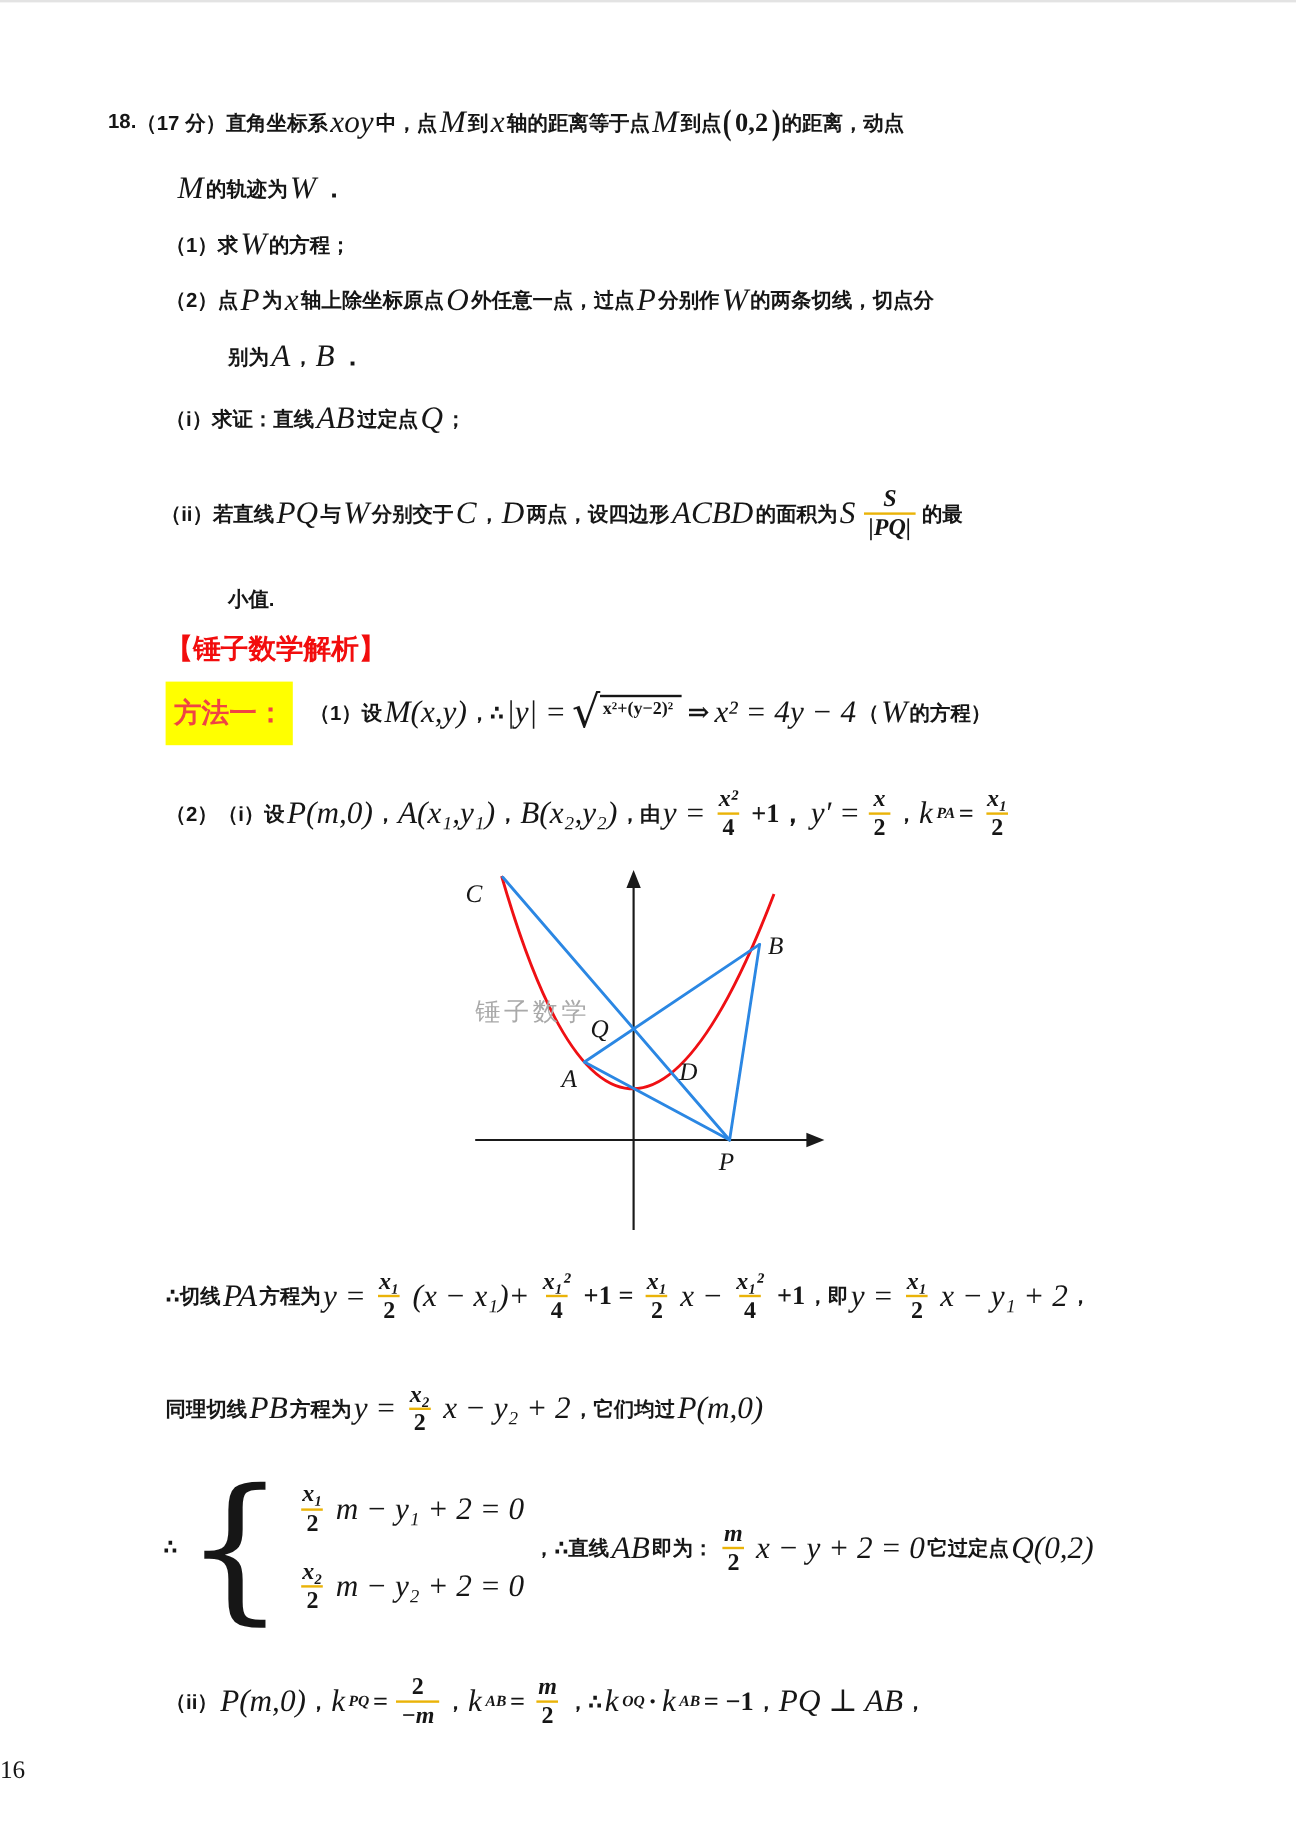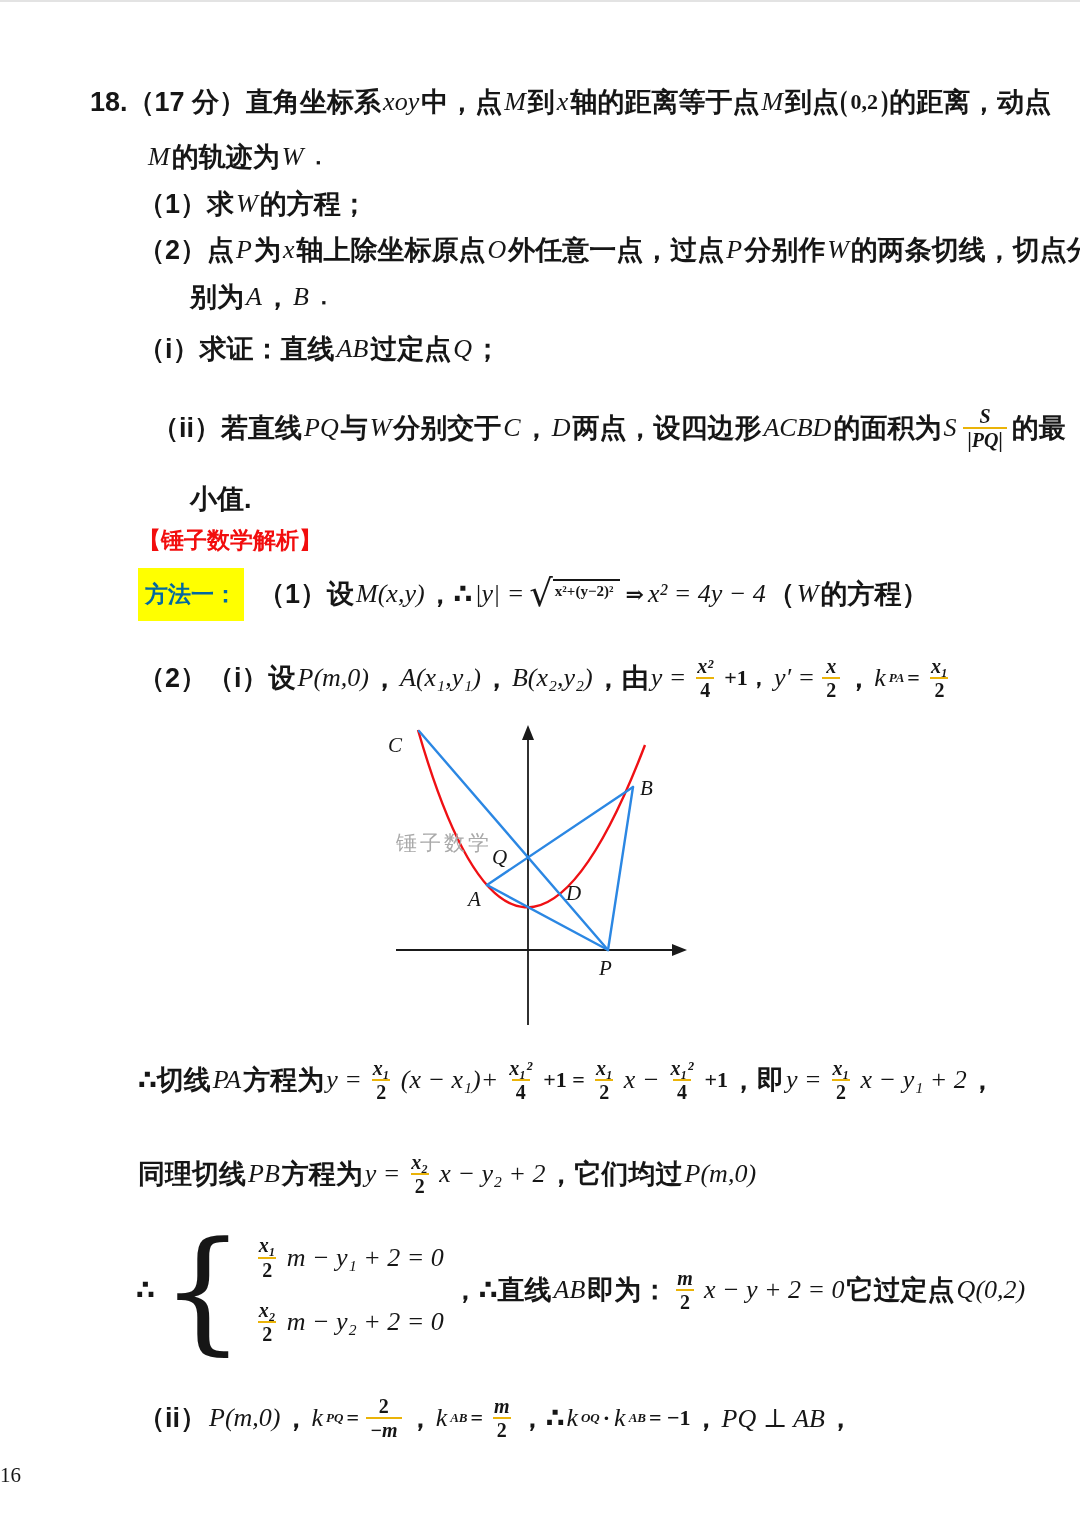--- a/index.html
+++ b/index.html
@@ -1,20 +1,20 @@
 <!DOCTYPE html>
 <html><head>
 <meta charset="utf-8">
 <style>
   html,body{margin:0;padding:0;background:#ffffff;}
   .page{position:relative;width:1080px;height:1527px;background:#fff;color:#161616;overflow:hidden;
         border-top:2px solid #e3e3e3;border-right:2px solid #dedede;}
   .row{position:absolute;display:flex;align-items:center;white-space:nowrap;}
   
-  .cn{font-family:"Liberation Sans","DejaVu Sans",sans-serif;font-weight:700;font-size:27px;}
+  .cn{font-family:"Liberation Sans","DejaVu Sans",sans-serif;font-weight:700;font-size:17px;}
   .mi{font-family:"Liberation Serif","DejaVu Serif",serif;font-weight:400;font-style:italic;font-size:26px;margin:0 2px;}
   .mn{font-family:"Liberation Serif","DejaVu Serif",serif;font-weight:700;font-size:22px;margin:0 2px;}
   sub.msub{font-family:"Liberation Serif","DejaVu Serif",serif;font-weight:700;font-style:italic;font-size:13px;margin:0 1px 0 1px;}
   .bigp{font-family:"Liberation Serif","DejaVu Serif",serif;font-weight:700;font-size:22px;display:inline-block;transform:scaleY(1.35);margin:0 1px;}
   
   .frac{display:inline-flex;flex-direction:column;align-items:center;line-height:1.12;margin:0 5px;font-size:20px;}
   .frac .num,.frac .den{font-family:"Liberation Serif","DejaVu Serif",serif;font-weight:700;font-style:italic;padding:0 4px;text-align:center;}
   .frac .den{border-top:2px solid #eab308;font-style:normal;}
   .frac.iden .den{font-style:italic;}
   .frac.rnum .num{font-style:normal;}
@@ -25,37 +25,37 @@
                   font-family:"Liberation Serif","DejaVu Serif",serif;font-weight:700;font-size:15px;}
   
   .cases{display:inline-flex;align-items:center;margin:0 6px;}
   .brace{display:flex;align-items:center;margin-right:5px;}
   .brace::before{content:"{";font-family:"DejaVu Serif","Liberation Serif",serif;font-weight:400;font-size:132px;line-height:0.85;}
   .ccol{display:flex;flex-direction:column;gap:18px;}
   .crow{display:flex;align-items:center;}
   
   .header-red{color:#f20d0d;font-size:23px;}
   .hl{background:#ffff00;padding:11px 7px;margin-right:14px;}
-  .hl .method{color:#0369a1;font-size:23px;}
+  .hl .method{color:#ef4444;font-size:23px;}
   
   .fig{position:absolute;left:320px;top:705px;}
   .ax{stroke:#1a1a1a;stroke-width:1.8;}
   .axf{fill:#1a1a1a;}
   .blue{stroke:#2b87e3;stroke-width:2.4;fill:none;stroke-linecap:round;}
   .redc{stroke:#ef1014;stroke-width:2.4;fill:none;}
   .flabel{font-family:"Liberation Serif","DejaVu Serif",serif;font-style:italic;font-size:21px;fill:#161616;}
   .fwater{font-family:"Liberation Sans","DejaVu Sans",sans-serif;font-size:21px;fill:#a9a9a9;letter-spacing:3px;}
   
   .r1{left:90px;top:80px;height:40px;}
   .r2{left:146px;top:136px;height:38px;}
   .r3{left:138px;top:184px;height:36px;}
   .r4{left:138px;top:230px;height:36px;text-align:right;}
   .r5{left:190px;top:277px;height:36px;}
   .r6{left:138px;top:329px;height:36px;}
-  .r7{left:152px;top:388px;height:76px;}
+  .r7{left:134px;top:388px;height:76px;}
   .r8{left:190px;top:479px;height:36px;}
   .r9{left:138px;top:521px;height:34px;}
   .r10{left:138px;top:556px;height:72px;}
   .r11{left:138px;top:640px;height:72px;}
   .r12{left:138px;top:1038px;height:80px;}
   .r13{left:138px;top:1138px;height:68px;}
   .r14{left:136px;top:1222px;height:132px;}
   .r15{left:138px;top:1378px;height:76px;}
   .pnum{left:0;top:1458px;width:1080px;height:30px;}
   .pnum span{font-family:"Liberation Serif","DejaVu Serif",serif;font-size:21px;font-weight:400;}

